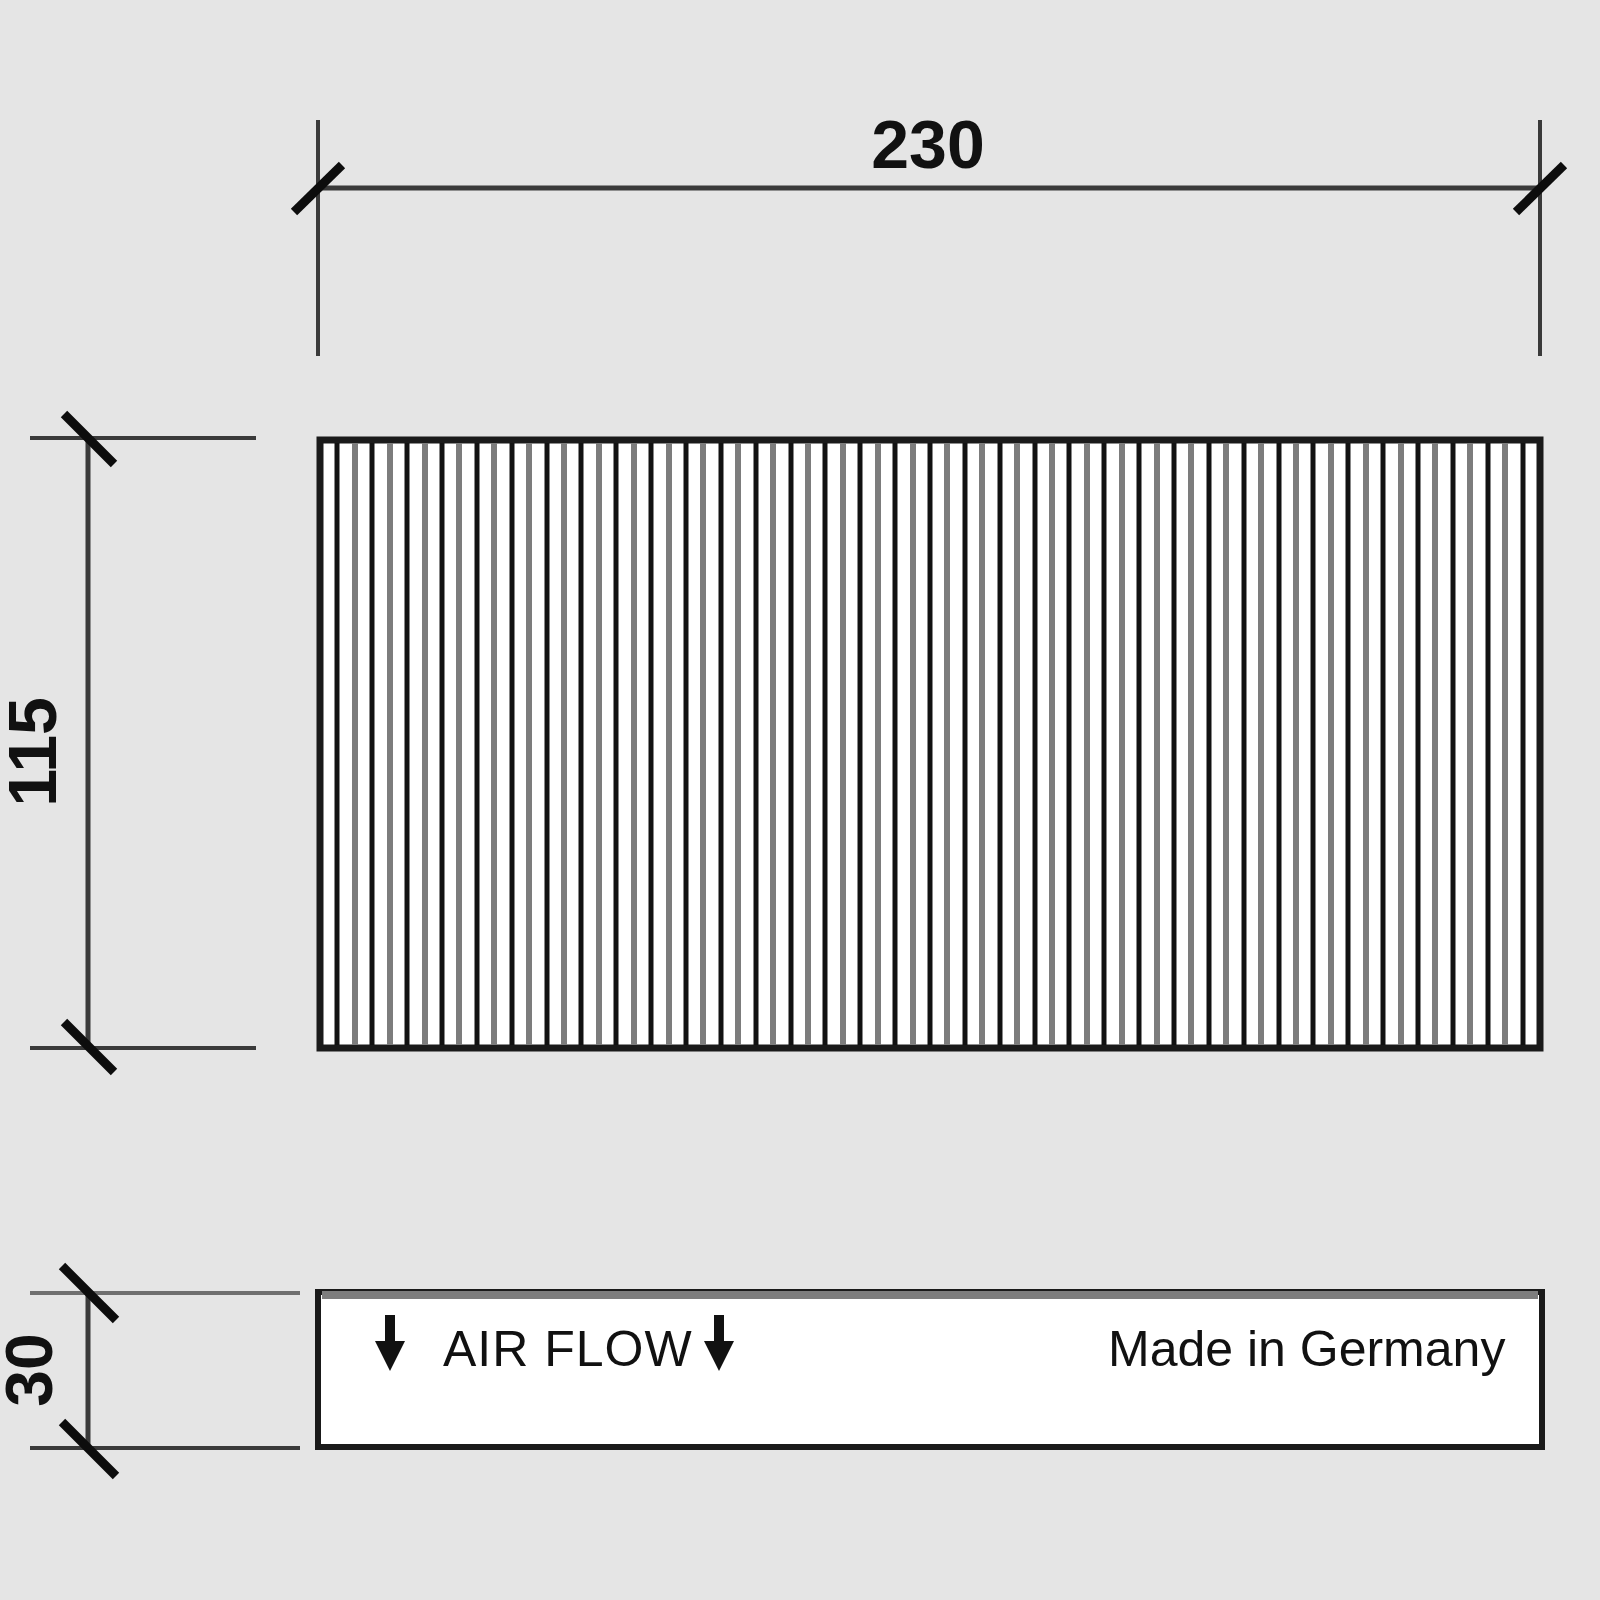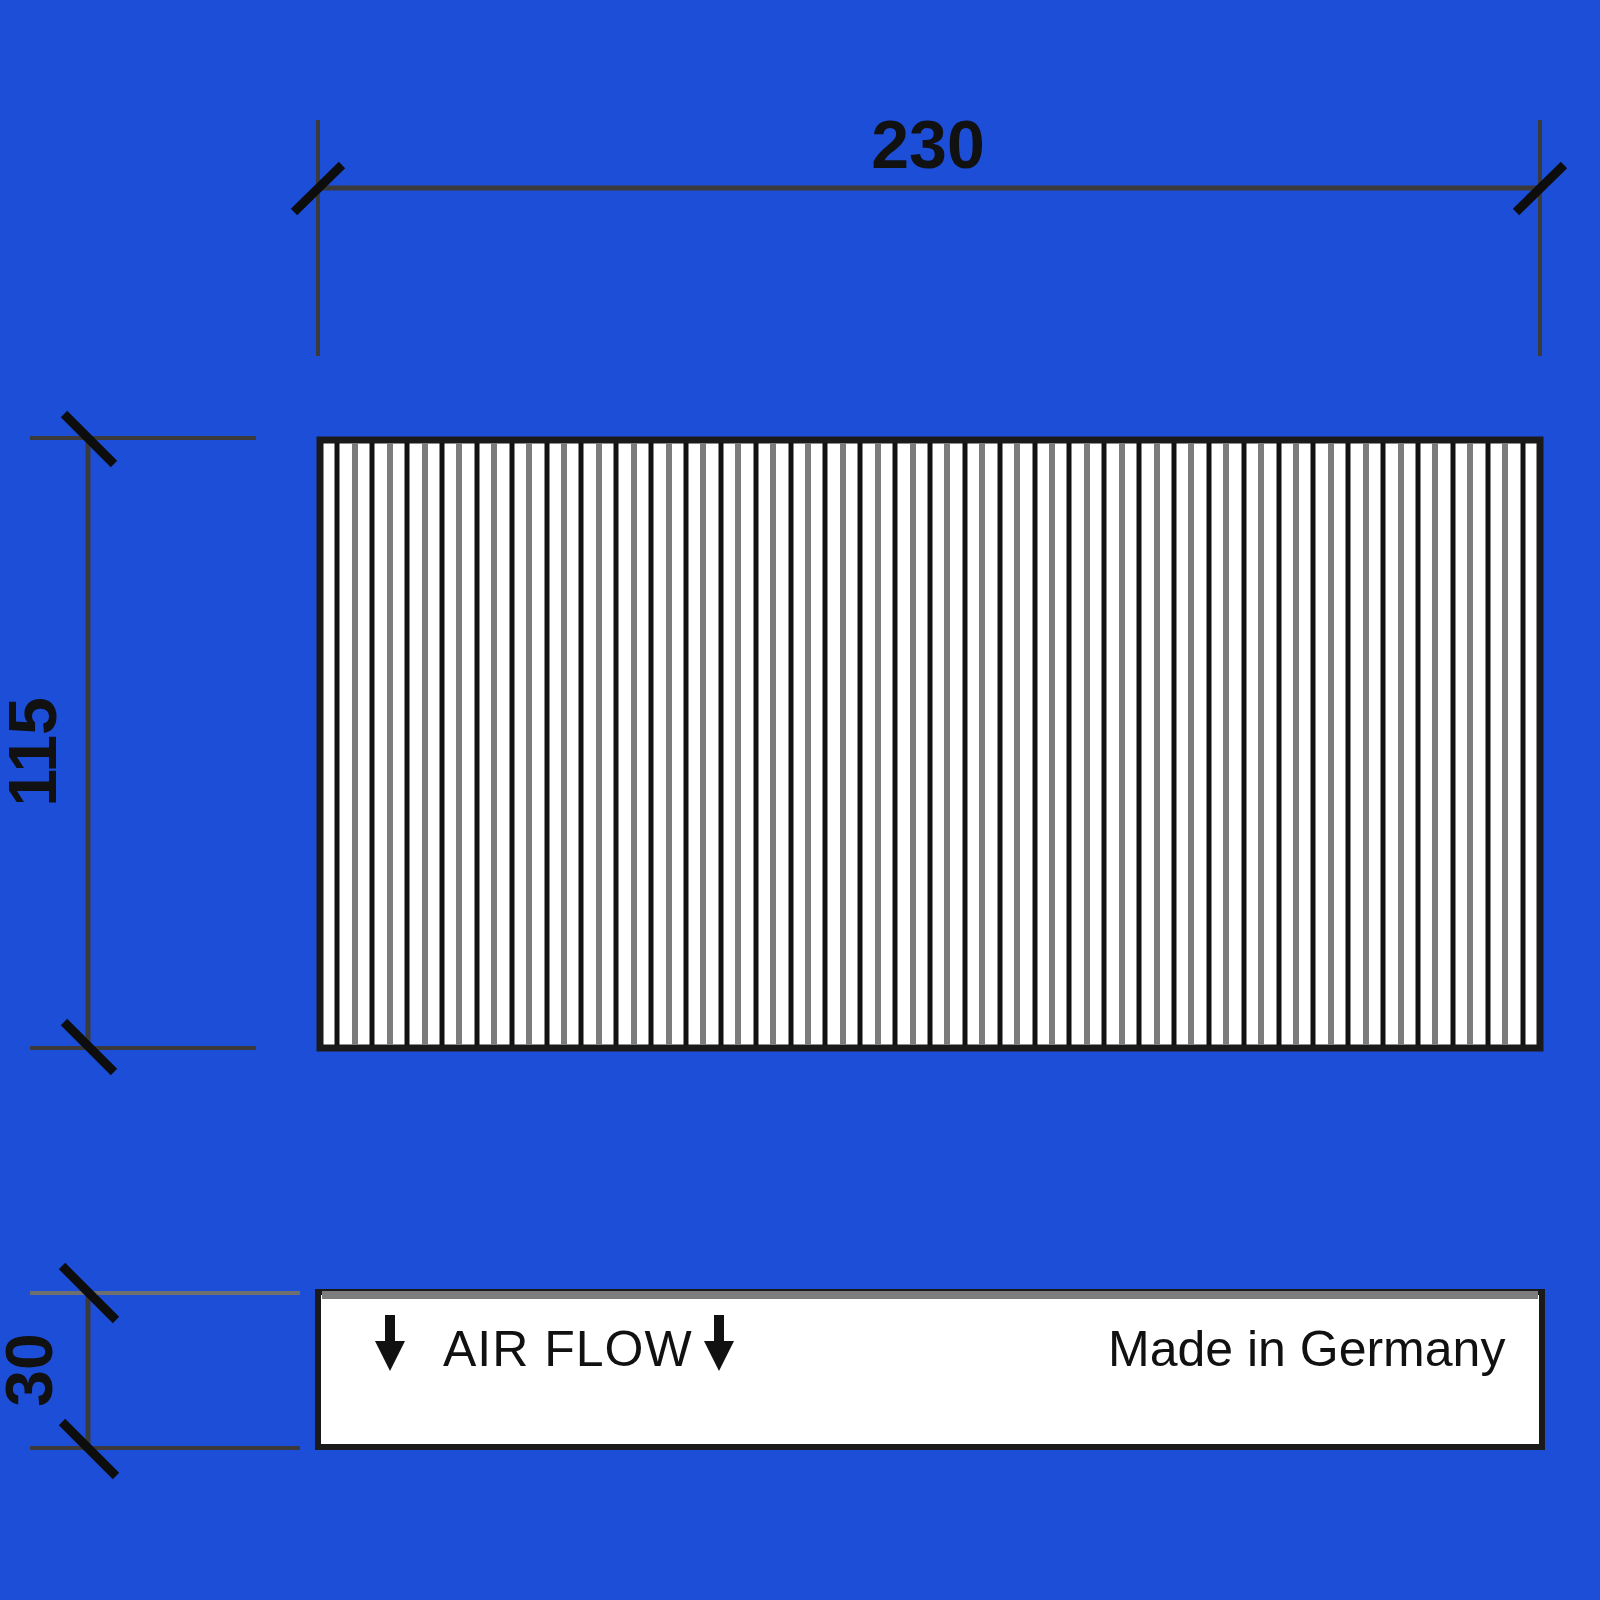--- a/index.html
+++ b/index.html
@@ -8,21 +8,21 @@
     padding: 0;
     background: #ffffff;
   }
   body {
     font-family: "Liberation Sans", sans-serif;
   }
   #drawing-root {
     position: relative;
     width: 1600px;
     height: 1600px;
-    background: #1d4ed8;
+    background: #e5e5e5;
     overflow: hidden;
   }
   #drawing-svg {
     position: absolute;
     left: 0;
     top: 0;
     width: 1600px;
     height: 1600px;
     display: block;
   }

